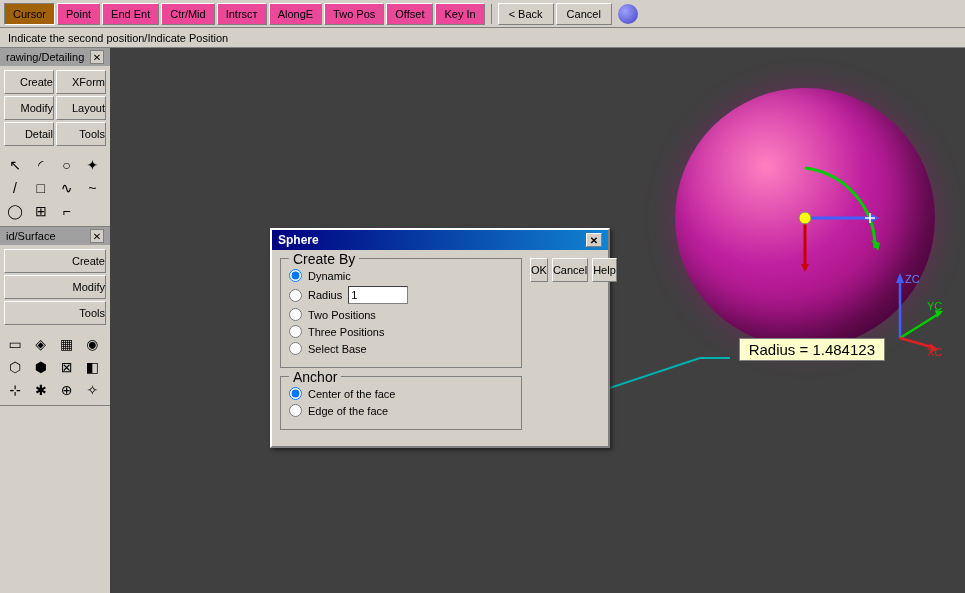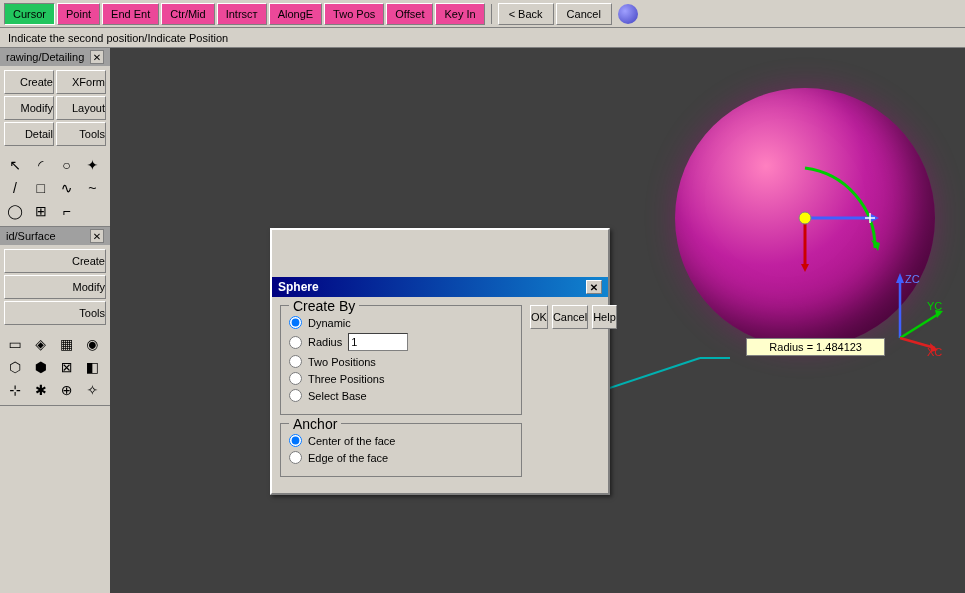--- a/index.html
+++ b/index.html
@@ -30,21 +30,21 @@
       padding: 2px 8px;
       background: #ec4899;
       border: 1px solid #808080;
       border-top-color: #ffffff;
       border-left-color: #ffffff;
       font-size: 11px;
       cursor: pointer;
       white-space: nowrap;
     }
     .toolbar-btn.active {
-      background: #22c55e;
+      background: #a16207;
       border-top-color: #808080;
       border-left-color: #808080;
       border-bottom-color: #ffffff;
       border-right-color: #ffffff;
     }
     .toolbar-separator {
       width: 1px;
       height: 20px;
       background: #808080;
       margin: 0 4px;
@@ -181,22 +181,22 @@
       box-shadow: inset -20px -20px 40px rgba(0,0,0,0.5), 0 0 30px rgba(200,0,150,0.3);
       top: 10px;
       left: 10px;
     }
 
     
     .radius-tooltip {
       position: absolute;
       background: #ffffcc;
       border: 1px solid #808080;
-      padding: 2px 22px;
-      font-size: 11px;
+      padding: 2px 9px;
+      font-size: 15px;
       white-space: nowrap;
       right: 130px;
       top: 155px;
     }
     .dialog {
       position: absolute;
       top: 180px;
       left: 160px;
       width: 340px;
       background: #d4d0c8;
@@ -208,21 +208,20 @@
     }
     .dialog-title {
       background: linear-gradient(to right, #000080, #1084d0);
       color: white;
       padding: 3px 6px;
       display: flex;
       align-items: center;
       justify-content: space-between;
       font-size: 12px;
       font-weight: bold;
-      margin-top: 47px;
     }
     .dialog-close-btn {
       width: 16px;
       height: 14px;
       background: #d4d0c8;
       border: 1px solid #808080;
       border-top-color: #ffffff;
       border-left-color: #ffffff;
       font-size: 10px;
       cursor: pointer;

